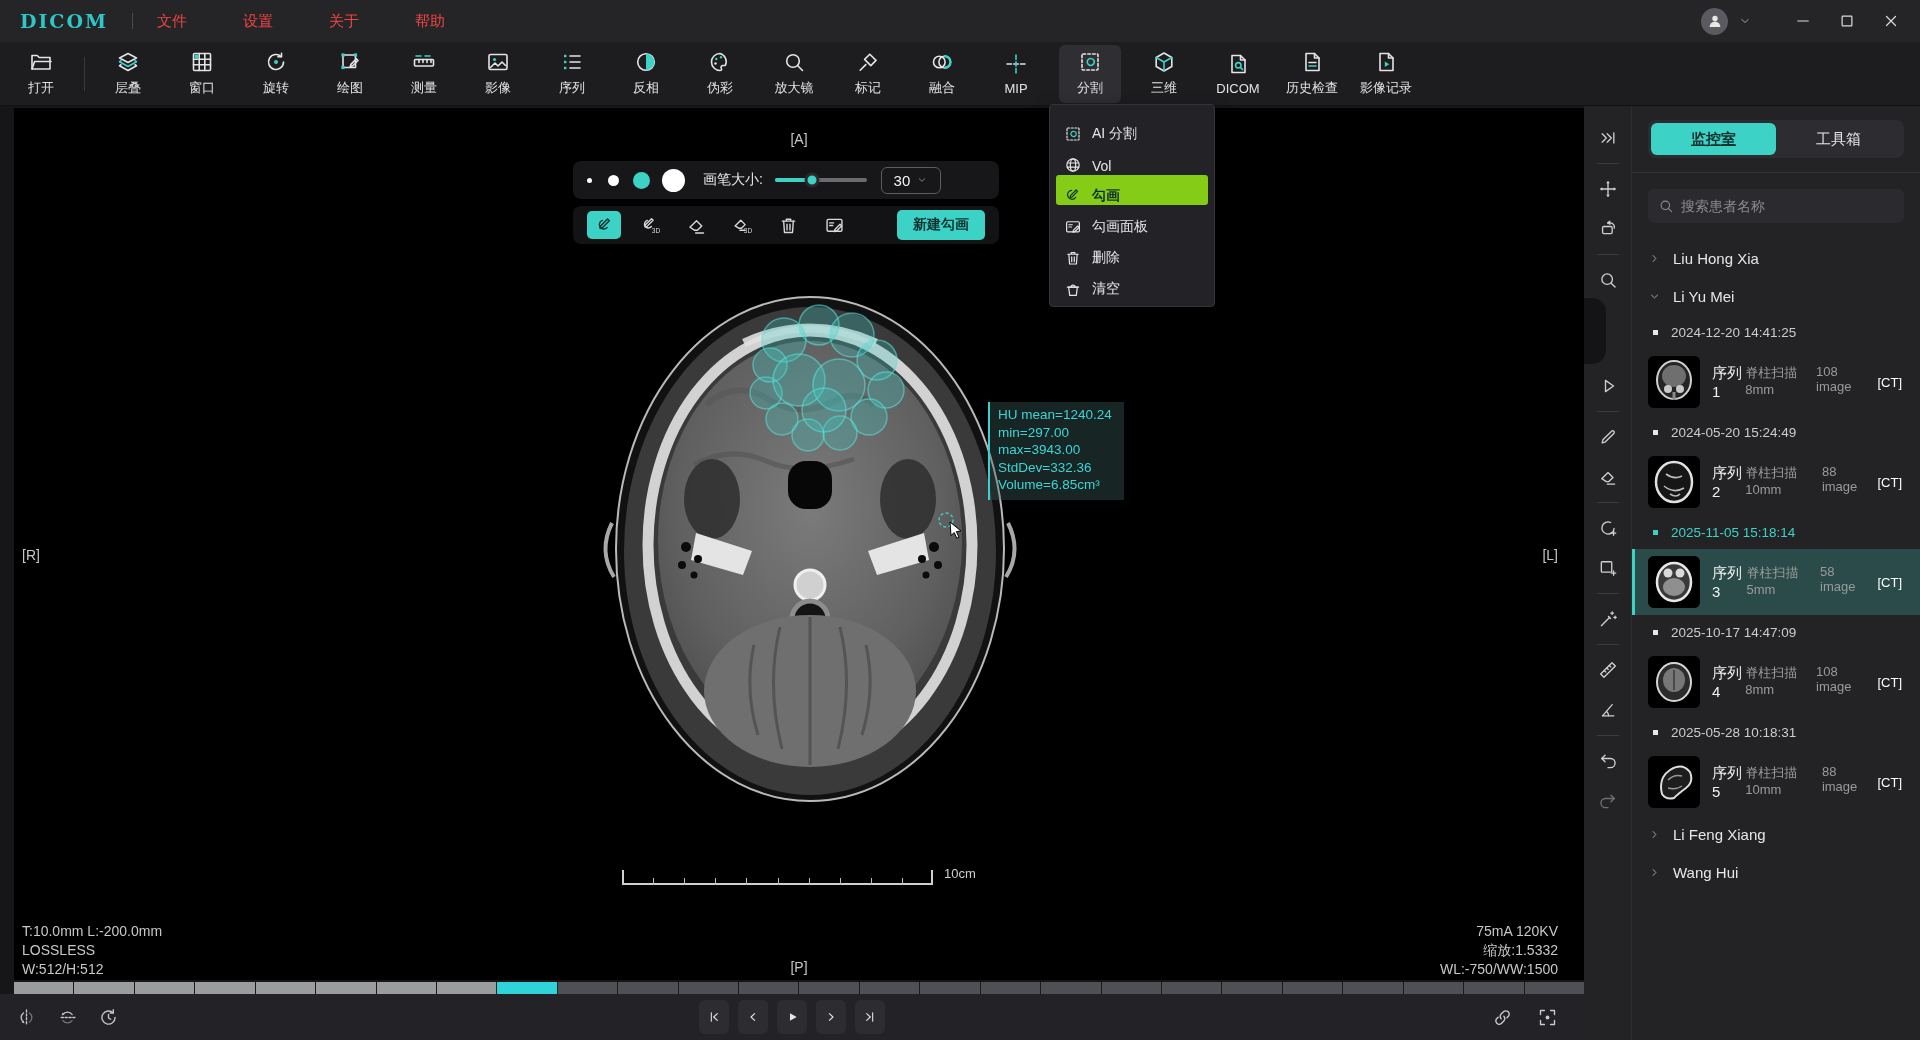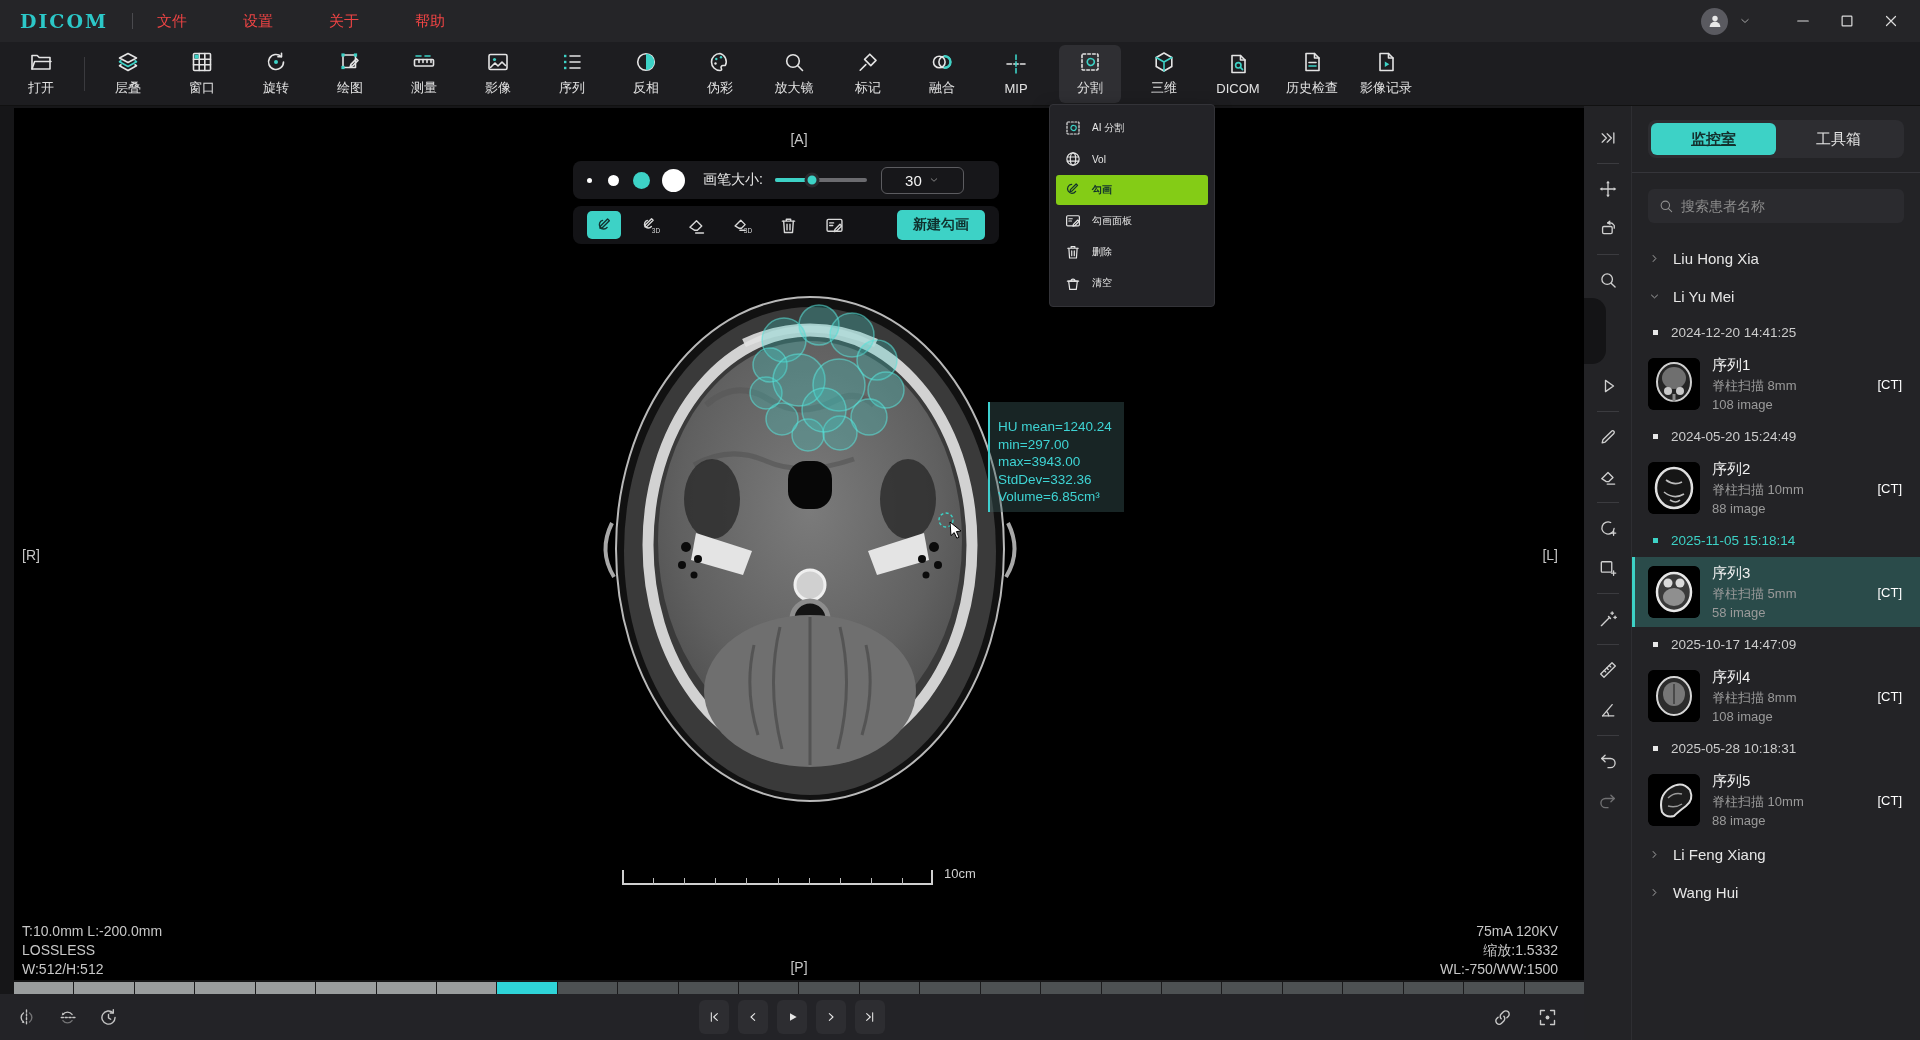--- a/index.html
+++ b/index.html
@@ -30,48 +30,48 @@
   .tbtn.active{background:#2f2f33}
   .tb-div{width:1px;height:34px;background:#3a3a3e;flex:none}
 
   
   .main{display:flex;height:934px}
   .canvas-wrap{width:1584px;position:relative;background:#161618;flex:none}
   .viewport{position:absolute;left:14px;top:2px;width:1570px;height:872px;background:#000;overflow:hidden}
 
   .ovl{position:absolute;font-size:14px;color:#c7c7c7;line-height:19px}
   .ovl.right{text-align:right}
-  .hu-box{position:absolute;left:974px;top:294px;width:136px;padding:16px 8px 6px;background:rgba(62,96,96,.38);
+  .hu-box{position:absolute;left:974px;top:294px;width:136px;padding:4px 8px 6px;background:rgba(62,96,96,.38);
      border-left:2px solid #3ecfcf;color:#3ed4d4;font-size:13.5px;line-height:17.5px;white-space:nowrap}
 
   
   .brush-panel{position:absolute;left:559px;top:53px;width:426px}
   .bp-row{height:38px;background:#17171a;border-radius:8px;display:flex;align-items:center;padding:0 14px}
   .bp-row+.bp-row{margin-top:7px;background:#131316}
   .dot{border-radius:50%;background:#fff;flex:none}
   .d1{width:5px;height:5px}.d2{width:11px;height:11px;margin-left:16px}
   .d3{width:17px;height:17px;margin-left:14px;background:#3dd2c6}.d4{width:23px;height:23px;margin-left:12px}
   .bp-label{font-size:14px;color:#e8e8e8;margin-left:18px;white-space:nowrap}
   .slider{position:relative;width:92px;height:4px;background:#6b6b6f;border-radius:2px;margin-left:12px;flex:none}
   .slider .fill{position:absolute;left:0;top:0;height:4px;width:40%;background:#3dd2c6;border-radius:2px}
   .slider .knob{position:absolute;left:40%;top:50%;transform:translate(-50%,-50%);width:15px;height:15px;border-radius:50%;
       background:#3dd2c6;border:3px solid #2a2a2e}
-  .bp-select{margin-left:14px;width:83px;height:27px;border:1px solid #5c5c60;border-radius:6px;display:flex;align-items:center;
+  .bp-select{margin-left:14px;width:60px;height:27px;border:1px solid #5c5c60;border-radius:6px;display:flex;align-items:center;
       justify-content:center;gap:6px;color:#f3f3f3;font-size:15px}
   .bp-select svg{width:12px;height:12px;color:#9a9a9a}
   .bp-tool{width:34px;height:28px;border-radius:5px;display:flex;align-items:center;justify-content:center;color:#d8d8d8;margin-right:12px;flex:none}
   .bp-tool svg{width:21px;height:21px}
   .bp-tool.active{background:#3dd2c6;color:#123230}
   .new-contour{margin-left:auto;height:30px;padding:0 16px;background:#3dd2c6;color:#0f312e;font-size:14px;border:none;
       border-radius:5px;font-family:inherit;font-weight:bold}
 
   
   .seg-menu{position:absolute;left:1049px;top:104px;width:166px;background:#232327;border:1px solid #333338;border-radius:4px;
       padding:7px 6px;z-index:50;box-shadow:0 6px 16px rgba(0,0,0,.5)}
-  .seg-item{height:30px;display:flex;align-items:center;gap:10px;padding:0 8px;border-radius:3px;font-size:10px;color:#e6e6e6;margin:1px 0}
+  .seg-item{height:30px;display:flex;align-items:flex-end;gap:10px;padding:0 8px;border-radius:3px;font-size:14px;color:#e6e6e6;margin:1px 0}
   .seg-item svg{width:18px;height:18px;flex:none}
   .seg-item.active{background:#84cc16;color:#11302d;font-weight:bold}
 
   
   .scale-ruler{position:absolute;left:608px;top:757px;width:311px;height:20px}
   .scale-ruler .base{position:absolute;left:0;right:0;bottom:0;height:2px;background:#cfcfcf}
   .scale-ruler .end{position:absolute;bottom:0;width:2px;height:15px;background:#cfcfcf}
   .scale-ruler .tick{position:absolute;bottom:0;width:1px;height:7px;background:#bdbdbd}
   .scale-label{position:absolute;left:930px;top:758px;font-size:13px;color:#cfcfcf}
 
@@ -110,21 +110,21 @@
   .tree{margin-top:16px}
   .p-row{display:flex;align-items:center;gap:12px;height:38px;font-size:15px;color:#e6e6e6}
   .p-row svg{width:13px;height:13px;color:#b5b5b5;flex:none}
   .d-row{display:flex;align-items:center;gap:13px;height:34px;font-size:13.5px;color:#cccccc;padding-left:5px}
   .d-row .bullet{width:5px;height:5px;background:#e8e8e8;flex:none}
   .d-row.hl{color:#3dd2c6}.d-row.hl .bullet{background:#3dd2c6}
   .s-card{display:flex;gap:12px;align-items:center;padding:7px 16px;margin:0 -16px;position:relative}
   .s-card.selected{background:#2a4b4a}
   .s-card.selected::before{content:"";position:absolute;left:0;top:0;bottom:0;width:3px;background:#3dd2c6}
   .s-thumb{width:52px;height:52px;border-radius:6px;overflow:hidden;flex:none;background:#000}
-  .s-meta{display:flex;flex-direction:column;gap:2px;min-width:0}
+  .s-meta{display:flex;flex-direction:row;gap:2px;min-width:0}
   .s-title{font-size:15px;color:#f0f0f0}
   .s-sub{font-size:13px;color:#9a9a9a}
   .s-mod{margin-left:auto;font-size:13px;color:#ffffff;align-self:center;padding-right:2px}
 
   .cursor-ovl{position:absolute;left:922px;top:400px;width:40px;height:40px;pointer-events:none}
 </style>
 </head>
 <body>
 
 <div class="menubar">

